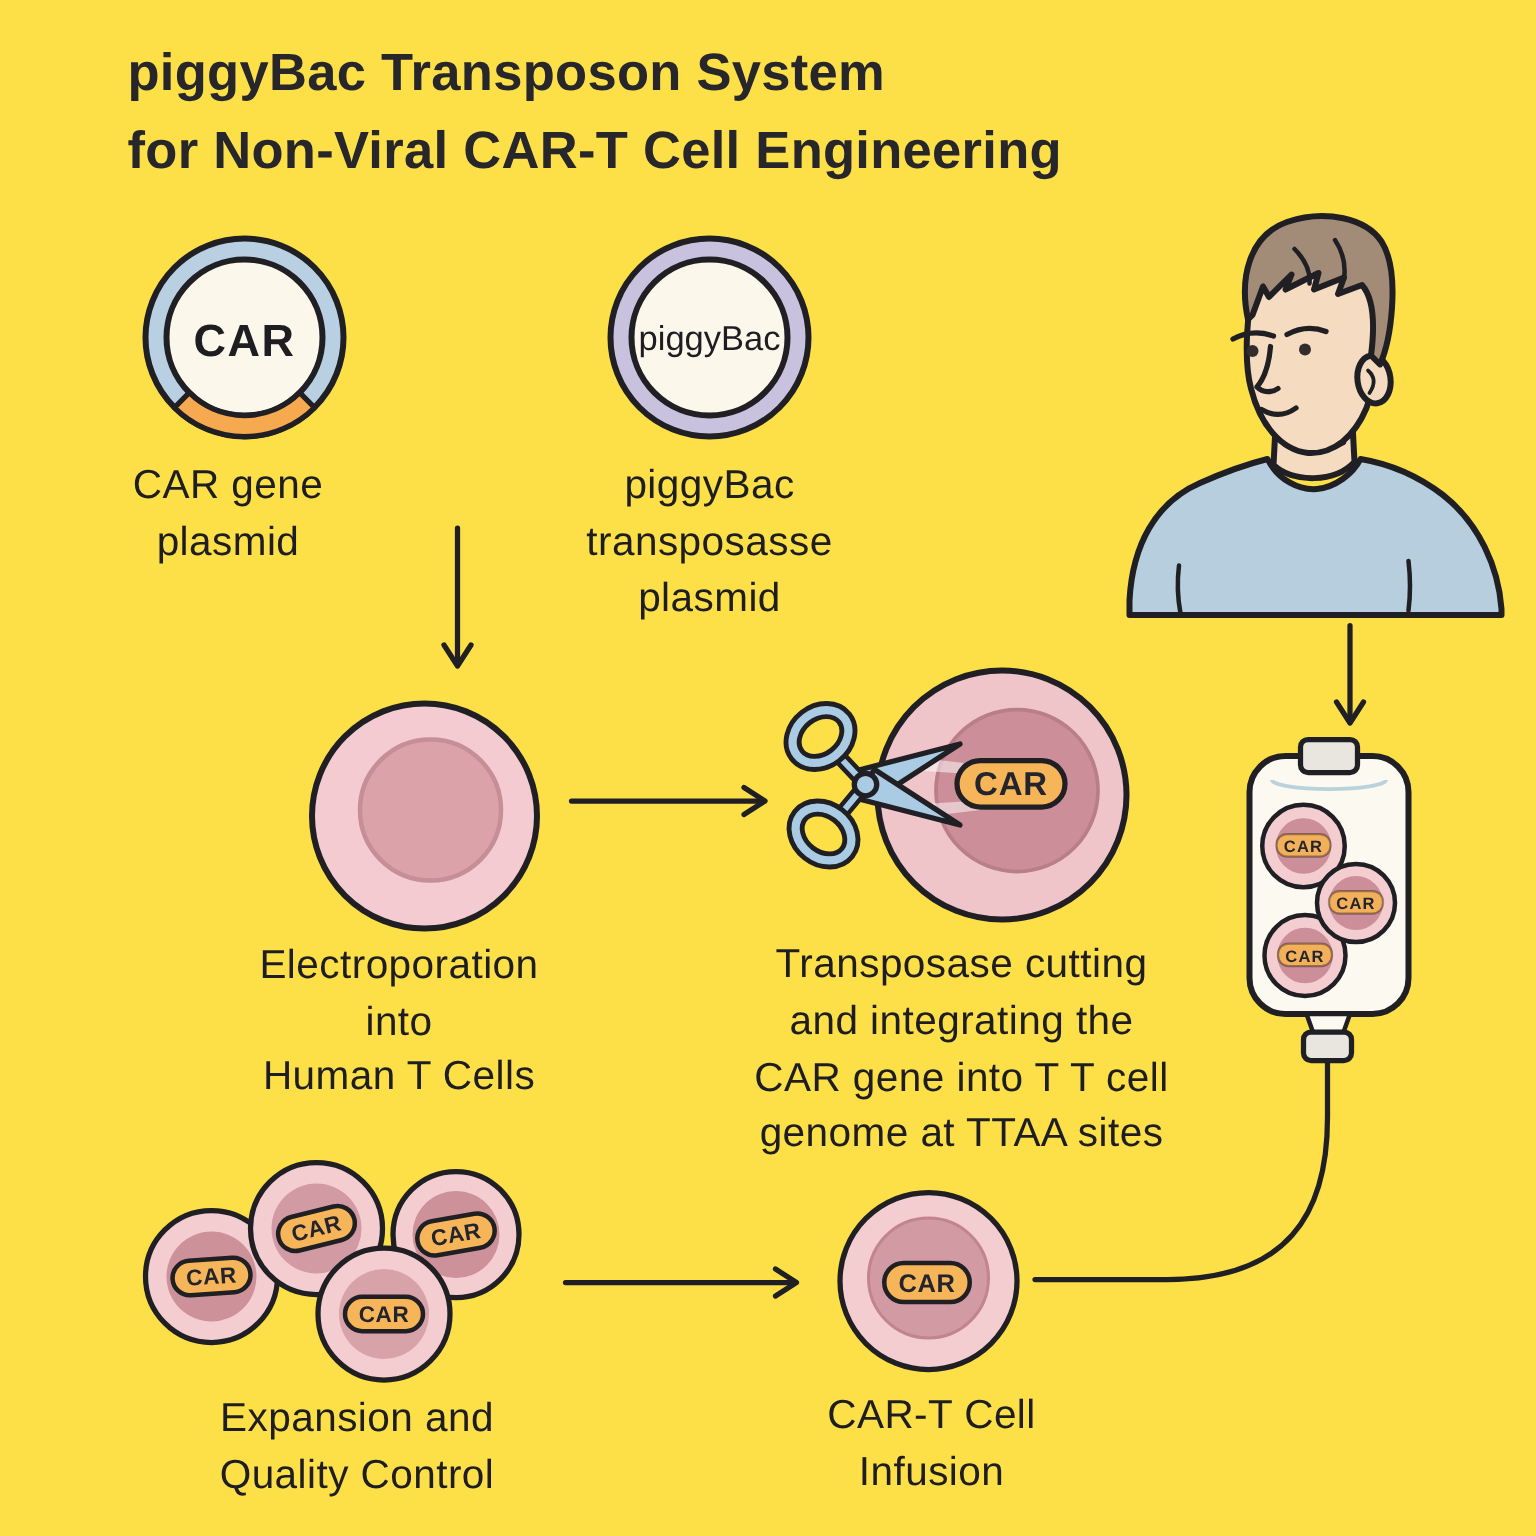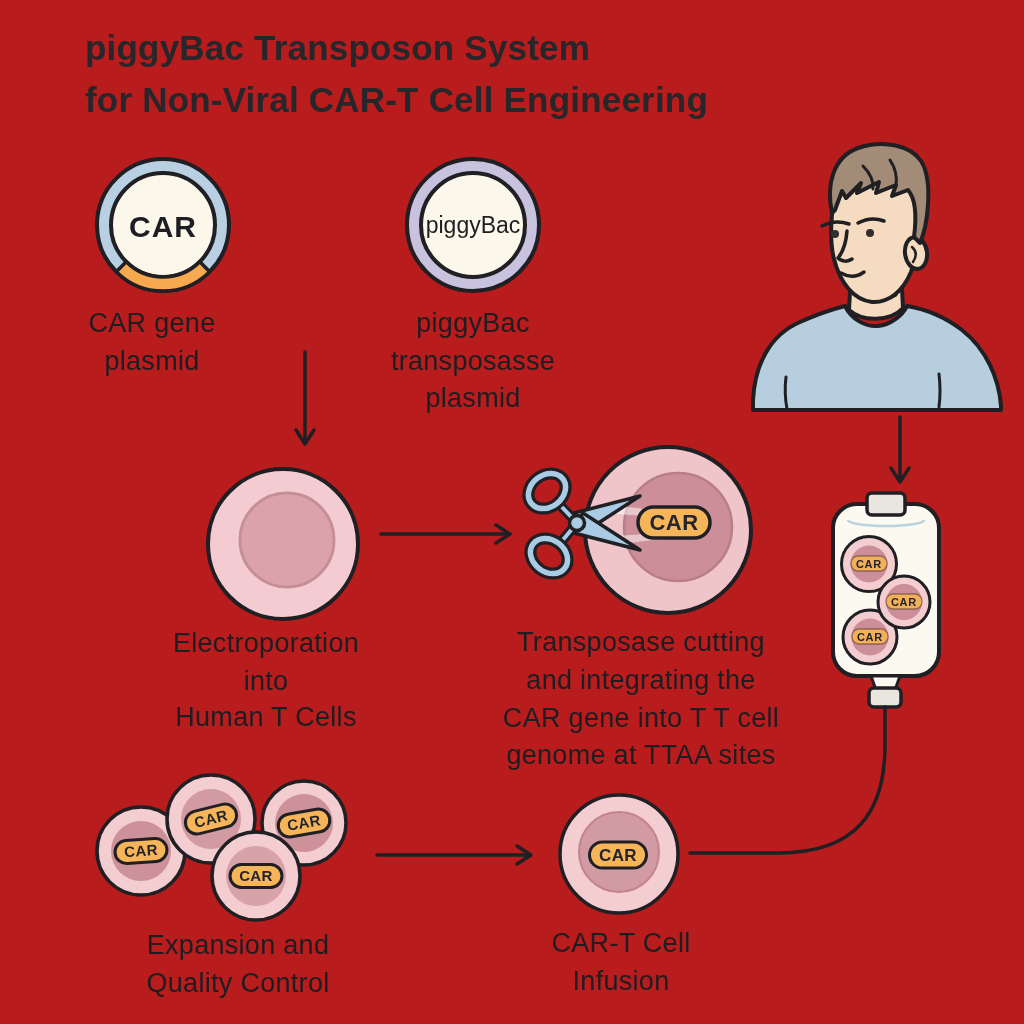--- a/index.html
+++ b/index.html
@@ -1,18 +1,18 @@
 <!DOCTYPE html>
 <html><head>
 <meta charset="utf-8">
 <style>
   html,body { margin:0; padding:0; background:#FBF7EA; }
   .stage {
     width:1024px; height:1024px; position:relative; overflow:hidden;
-    background:#b91c1c;
+    background:#fde047;
     font-family:"Liberation Sans","DejaVu Sans",sans-serif;
     text-align:center;
   }
   svg { display:block; }
   text { font-family:"Liberation Sans","DejaVu Sans",sans-serif; }
   .title-line { font-size:35px; font-weight:700; fill:#26262B; letter-spacing:0.2px; }
   .cap { font-size:27px; font-weight:500; fill:#1D1D22; letter-spacing:0.3px; text-anchor:middle; }
   .ring-label-lg { font-size:30px; font-weight:700; fill:#1D1D22; letter-spacing:1px; text-anchor:middle; }
   .ring-label-sm { font-size:23px; font-weight:500; fill:#1D1D22; text-anchor:middle; }
   .tag-lg  { font-size:22px; font-weight:700; fill:#24242C; letter-spacing:0.5px; text-anchor:middle; }

